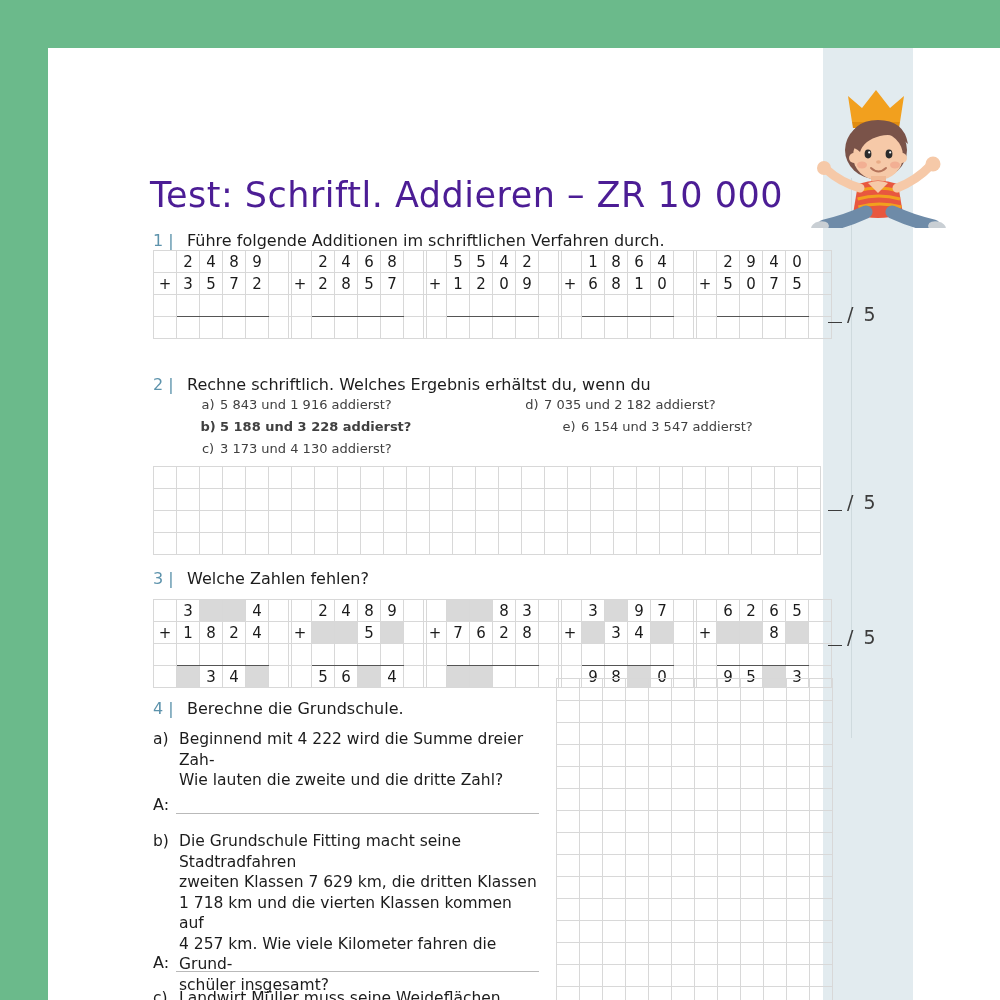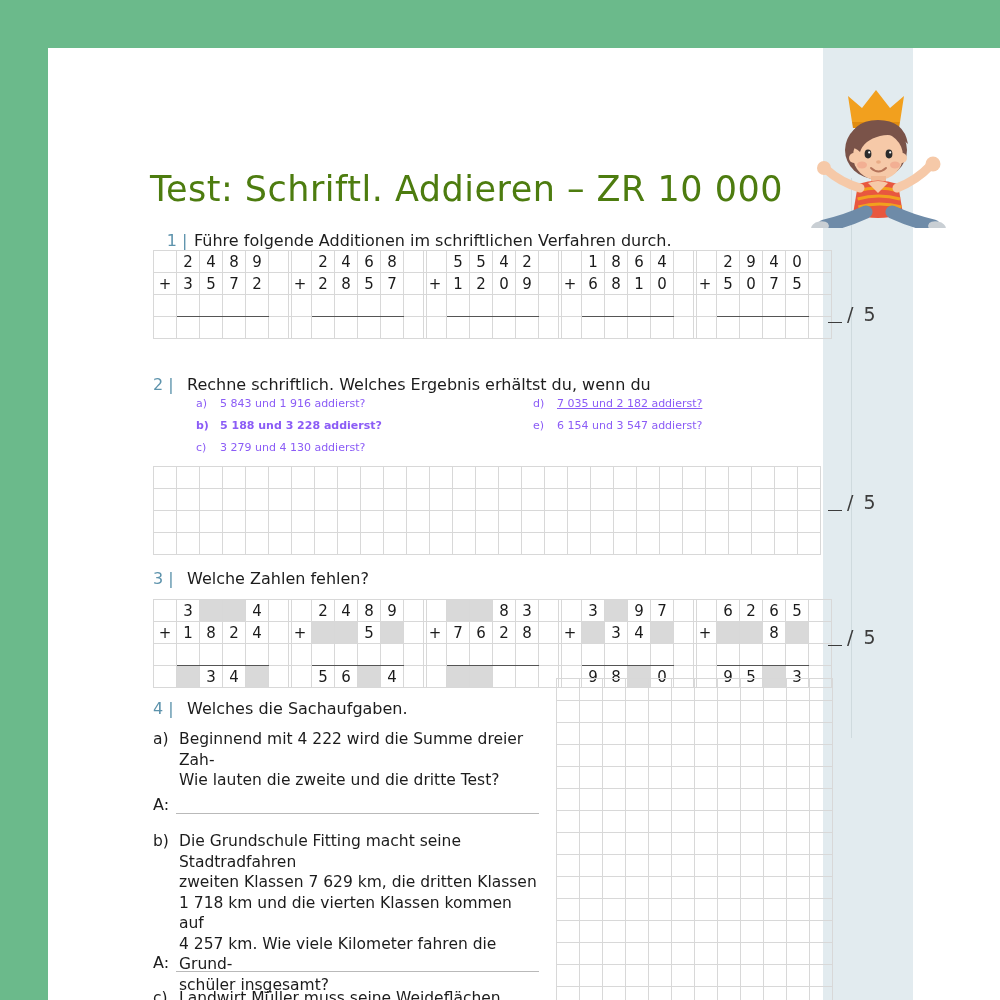--- a/index.html
+++ b/index.html
@@ -24,22 +24,22 @@
   .score-mark{
     position:absolute;left:780px;
     font-size:19px;color:#3c3c3c;letter-spacing:2px;
     font-family:"DejaVu Sans","Liberation Sans",sans-serif;
     white-space:nowrap;
   }
   .score-mark .blank{display:inline-block;width:14px;border-bottom:1.6px solid #3c3c3c;height:10px;vertical-align:-2px;margin-right:5px;}
 
   
   #title{
-    position:absolute;left:102px;top:121px;
-    font-size:35px;color:#4d7c0f;letter-spacing:0.5px;
+    position:absolute;left:102px;top:127px;
+    font-size:35px;color:#4c1d95;letter-spacing:0.5px;
     white-space:nowrap;font-weight:400;
   }
 
   .task-row{position:absolute;white-space:nowrap;}
   .tnum{color:#5d93ac;font-size:16px;display:inline-block;width:34px;}
   .ttext{color:#1c1c1c;font-size:16px;}
 
   
   .grid{position:absolute;border-collapse:collapse;}
   .grid td{
@@ -53,21 +53,21 @@
   .grid td.shade{background:#d9d9d9;}
   .grid td.sumline{border-bottom:1.7px solid #555;}
 
   
   .plaingrid{position:absolute;border-collapse:collapse;}
   .plaingrid td{
     width:22px;height:21px;border:1px solid #d8d8d8;padding:0;
   }
 
   
-  .sub{position:absolute;font-size:11px;color:#8b5cf6;white-space:nowrap;}
+  .sub{position:absolute;font-size:13px;color:#404040;white-space:nowrap;text-align:center;}
   .sub .lbl{display:inline-block;width:24px;}
 
   
   .wp{position:absolute;font-size:15.5px;color:#1c1c1c;line-height:20.5px;width:385px;}
   .wp .lbl{position:absolute;left:0;top:0;}
   .wp .body{margin-left:26px;}
   .ans{position:absolute;font-size:16px;color:#1c1c1c;}
   .ansline{position:absolute;height:1px;background:#b9b9b9;}
 
   
@@ -127,56 +127,56 @@
       <path d="M66 134 q-22 10 -42 14" stroke="#6e8ba8" stroke-width="13" fill="none" stroke-linecap="round"></path>
       <path d="M92 134 q22 10 42 14" stroke="#6e8ba8" stroke-width="13" fill="none" stroke-linecap="round"></path>
 
       <ellipse cx="20" cy="149" rx="9" ry="5.5" fill="#c9cfd4" transform="rotate(-12 20 149)"></ellipse>
       <ellipse cx="137" cy="149" rx="9" ry="5.5" fill="#c9cfd4" transform="rotate(12 137 149)"></ellipse>
     </svg>
   </div>
 
   <div id="title">Test: Schriftl. Addieren – ZR 10 000</div>
 
-  <div class="task-row" style="left:112px;top:183px;text-align:center;">
+  <div class="task-row" style="left:105px;top:183px;">
     <span class="tnum">1 |</span><span class="ttext">Führe folgende Additionen im schriftlichen Verfahren durch.</span>
   </div>
 
   <div class="task-row" style="left:105px;top:327px;">
     <span class="tnum">2 |</span><span class="ttext">Rechne schriftlich. Welches Ergebnis erhältst du, wenn du</span>
   </div>
   <div class="sub" style="left:148px;top:349px;">
     <span class="lbl">a)</span><span>5 843 und 1 916 addierst?</span>
   </div>
   <div class="sub" style="left:148px;top:371px;font-weight:bold;">
     <span class="lbl">b)</span><span>5 188 und 3 228 addierst?</span>
   </div>
   <div class="sub" style="left:148px;top:393px;">
-    <span class="lbl">c)</span><span>3 279 und 4 130 addierst?</span>
-  </div>
-  <div class="sub" style="left:485px;top:349px;text-decoration:underline;">
+    <span class="lbl">c)</span><span>3 173 und 4 130 addierst?</span>
+  </div>
+  <div class="sub" style="left:472px;top:349px;">
     <span class="lbl">d)</span><span>7 035 und 2 182 addierst?</span>
   </div>
-  <div class="sub" style="left:485px;top:371px;">
+  <div class="sub" style="left:509px;top:371px;">
     <span class="lbl">e)</span><span>6 154 und 3 547 addierst?</span>
   </div>
 
   <div class="task-row" style="left:105px;top:521px;">
     <span class="tnum">3 |</span><span class="ttext">Welche Zahlen fehlen?</span>
   </div>
 
   <div class="task-row" style="left:105px;top:651px;">
-    <span class="tnum">4 |</span><span class="ttext">Welches die Sachaufgaben.</span>
+    <span class="tnum">4 |</span><span class="ttext">Berechne die Grundschule.</span>
   </div>
 
   <div class="wp" style="left:105px;top:681px;">
     <span class="lbl">a)</span>
     <div class="body">
       <div>Beginnend mit 4 222 wird die Summe dreier Zah-</div>
-      <div>Wie lauten die zweite und die dritte Test?</div>
+      <div>Wie lauten die zweite und die dritte Zahl?</div>
     </div>
   </div>
   <div class="ans" style="left:105px;top:747px;">A:</div>
   <div class="ansline" style="left:128px;top:765px;width:363px;"></div>
 
   <div class="wp" style="left:105px;top:783px;">
     <span class="lbl">b)</span>
     <div class="body">
       <div>Die Grundschule Fitting macht seine Stadtradfahren</div>
       <div>zweiten Klassen 7 629 km, die dritten Klassen</div>

